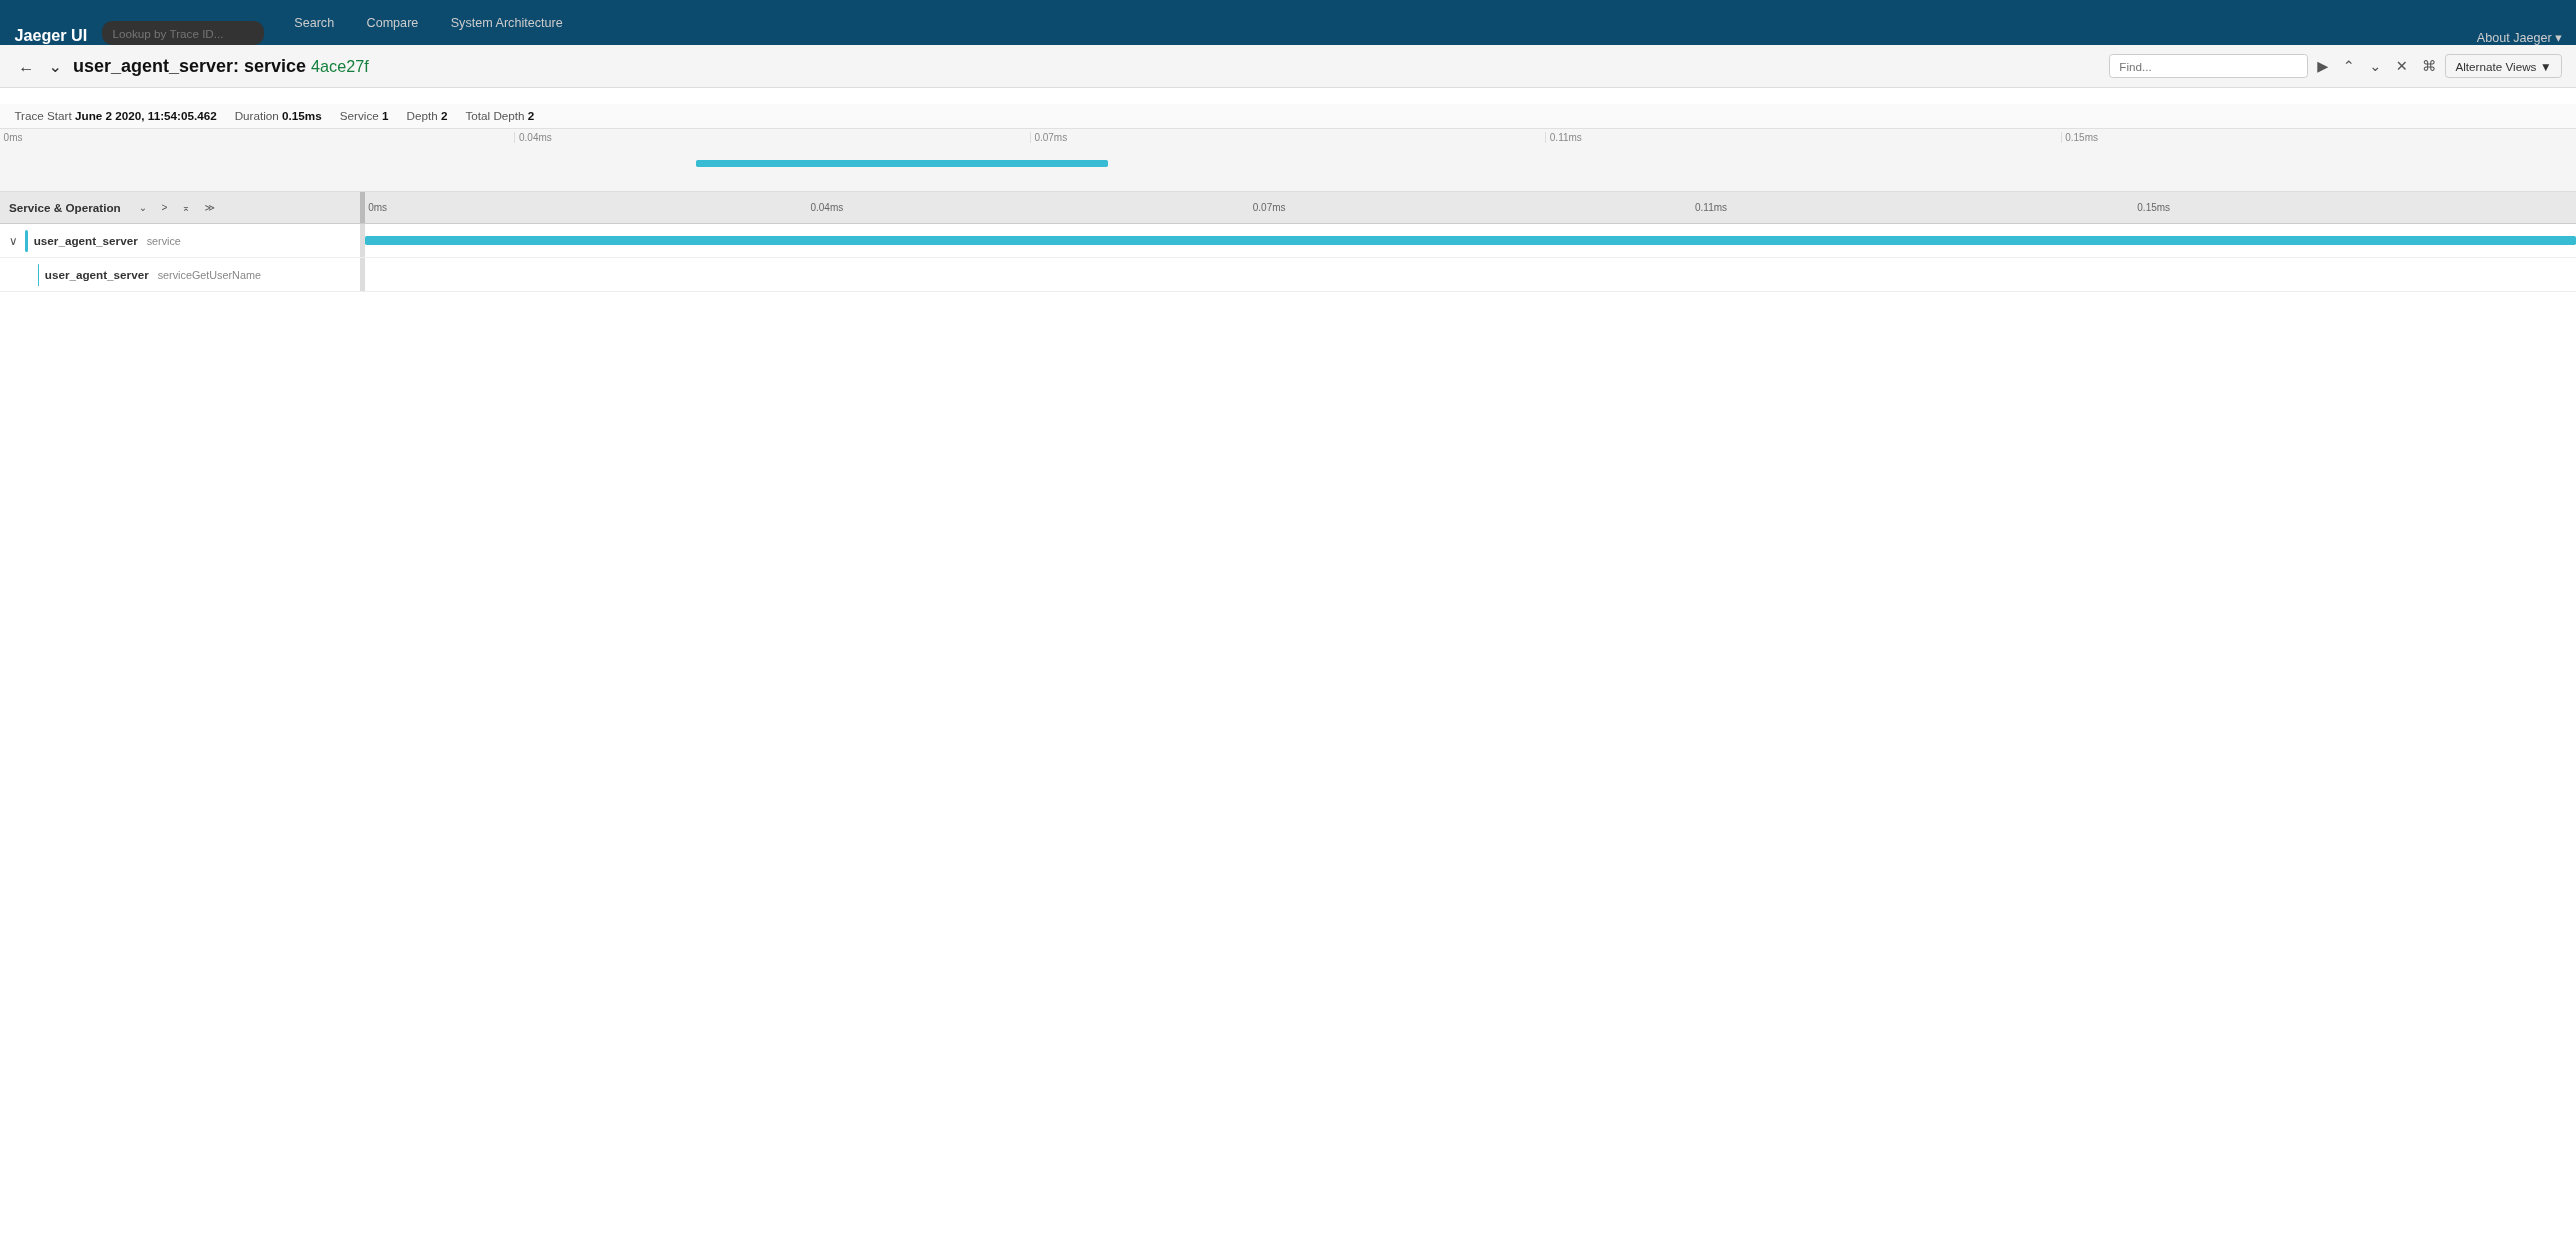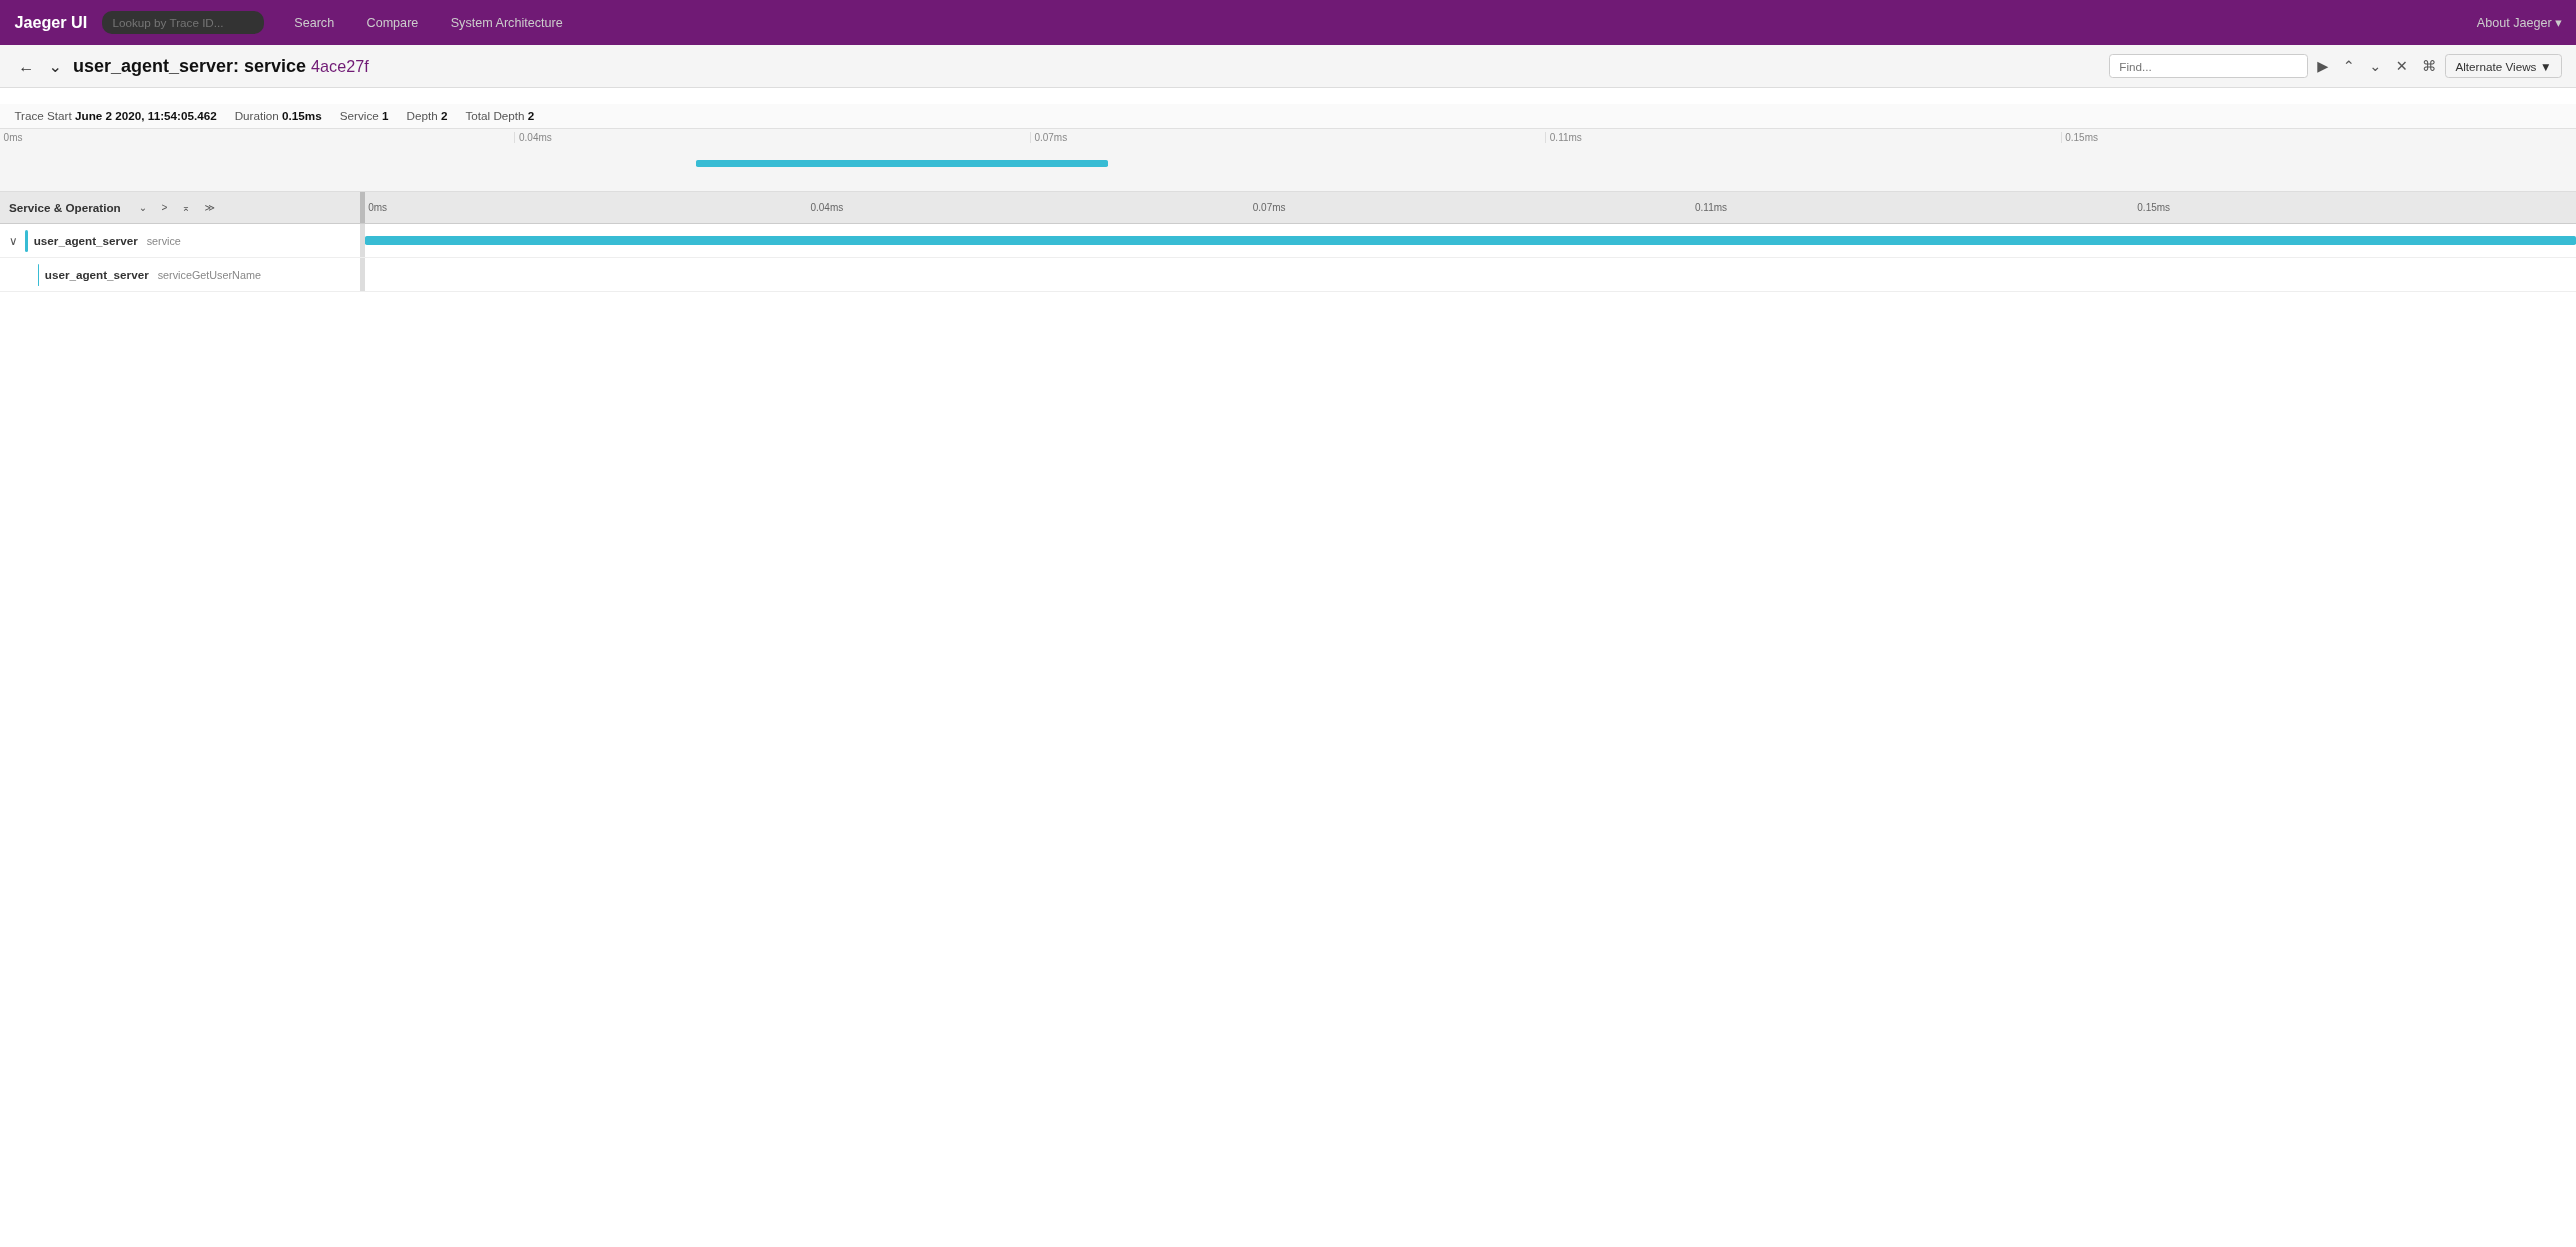--- a/index.html
+++ b/index.html
@@ -1,22 +1,22 @@
 <!DOCTYPE html>
 <html style="font-size:14.4px"><head>
   <meta charset="utf-8">
   <style>
     * { box-sizing: border-box; margin: 0; padding: 0; }
     body { font-family: -apple-system, BlinkMacSystemFont, 'Segoe UI', Arial, sans-serif; font-size: 12.6px; background: #fff; }
 
     
     .navbar {
-      background: #701a75;
-      display: flex;
-      align-items: center;
+      background: #0c4a6e;
+      display: flex;
+      align-items: flex-end;
       padding: 0 14.4px;
       height: 45px;
       color: #fff;
     }
     .navbar-brand {
       font-size: 16.2px;
       font-weight: 600;
       color: #fff;
       margin-right: 14.4px;
       white-space: nowrap;
@@ -71,21 +71,21 @@
       cursor: pointer;
       color: #333;
       padding: 0 3.6px;
     }
     .trace-title {
       font-size: 18px;
       font-weight: 500;
       color: #111;
     }
     .trace-title .trace-service { font-weight: 700; }
-    .trace-title .trace-id { color: #701a75; font-weight: 400; font-size: 16.2px; }
+    .trace-title .trace-id { color: #15803d; font-weight: 400; font-size: 16.2px; }
     .trace-search-bar {
       margin-left: auto;
       display: flex;
       align-items: center;
       gap: 3.6px;
     }
     .trace-find-input {
       border: 0.9px solid #ccc;
       border-radius: 3.6px;
       padding: 4.5px 9px;

